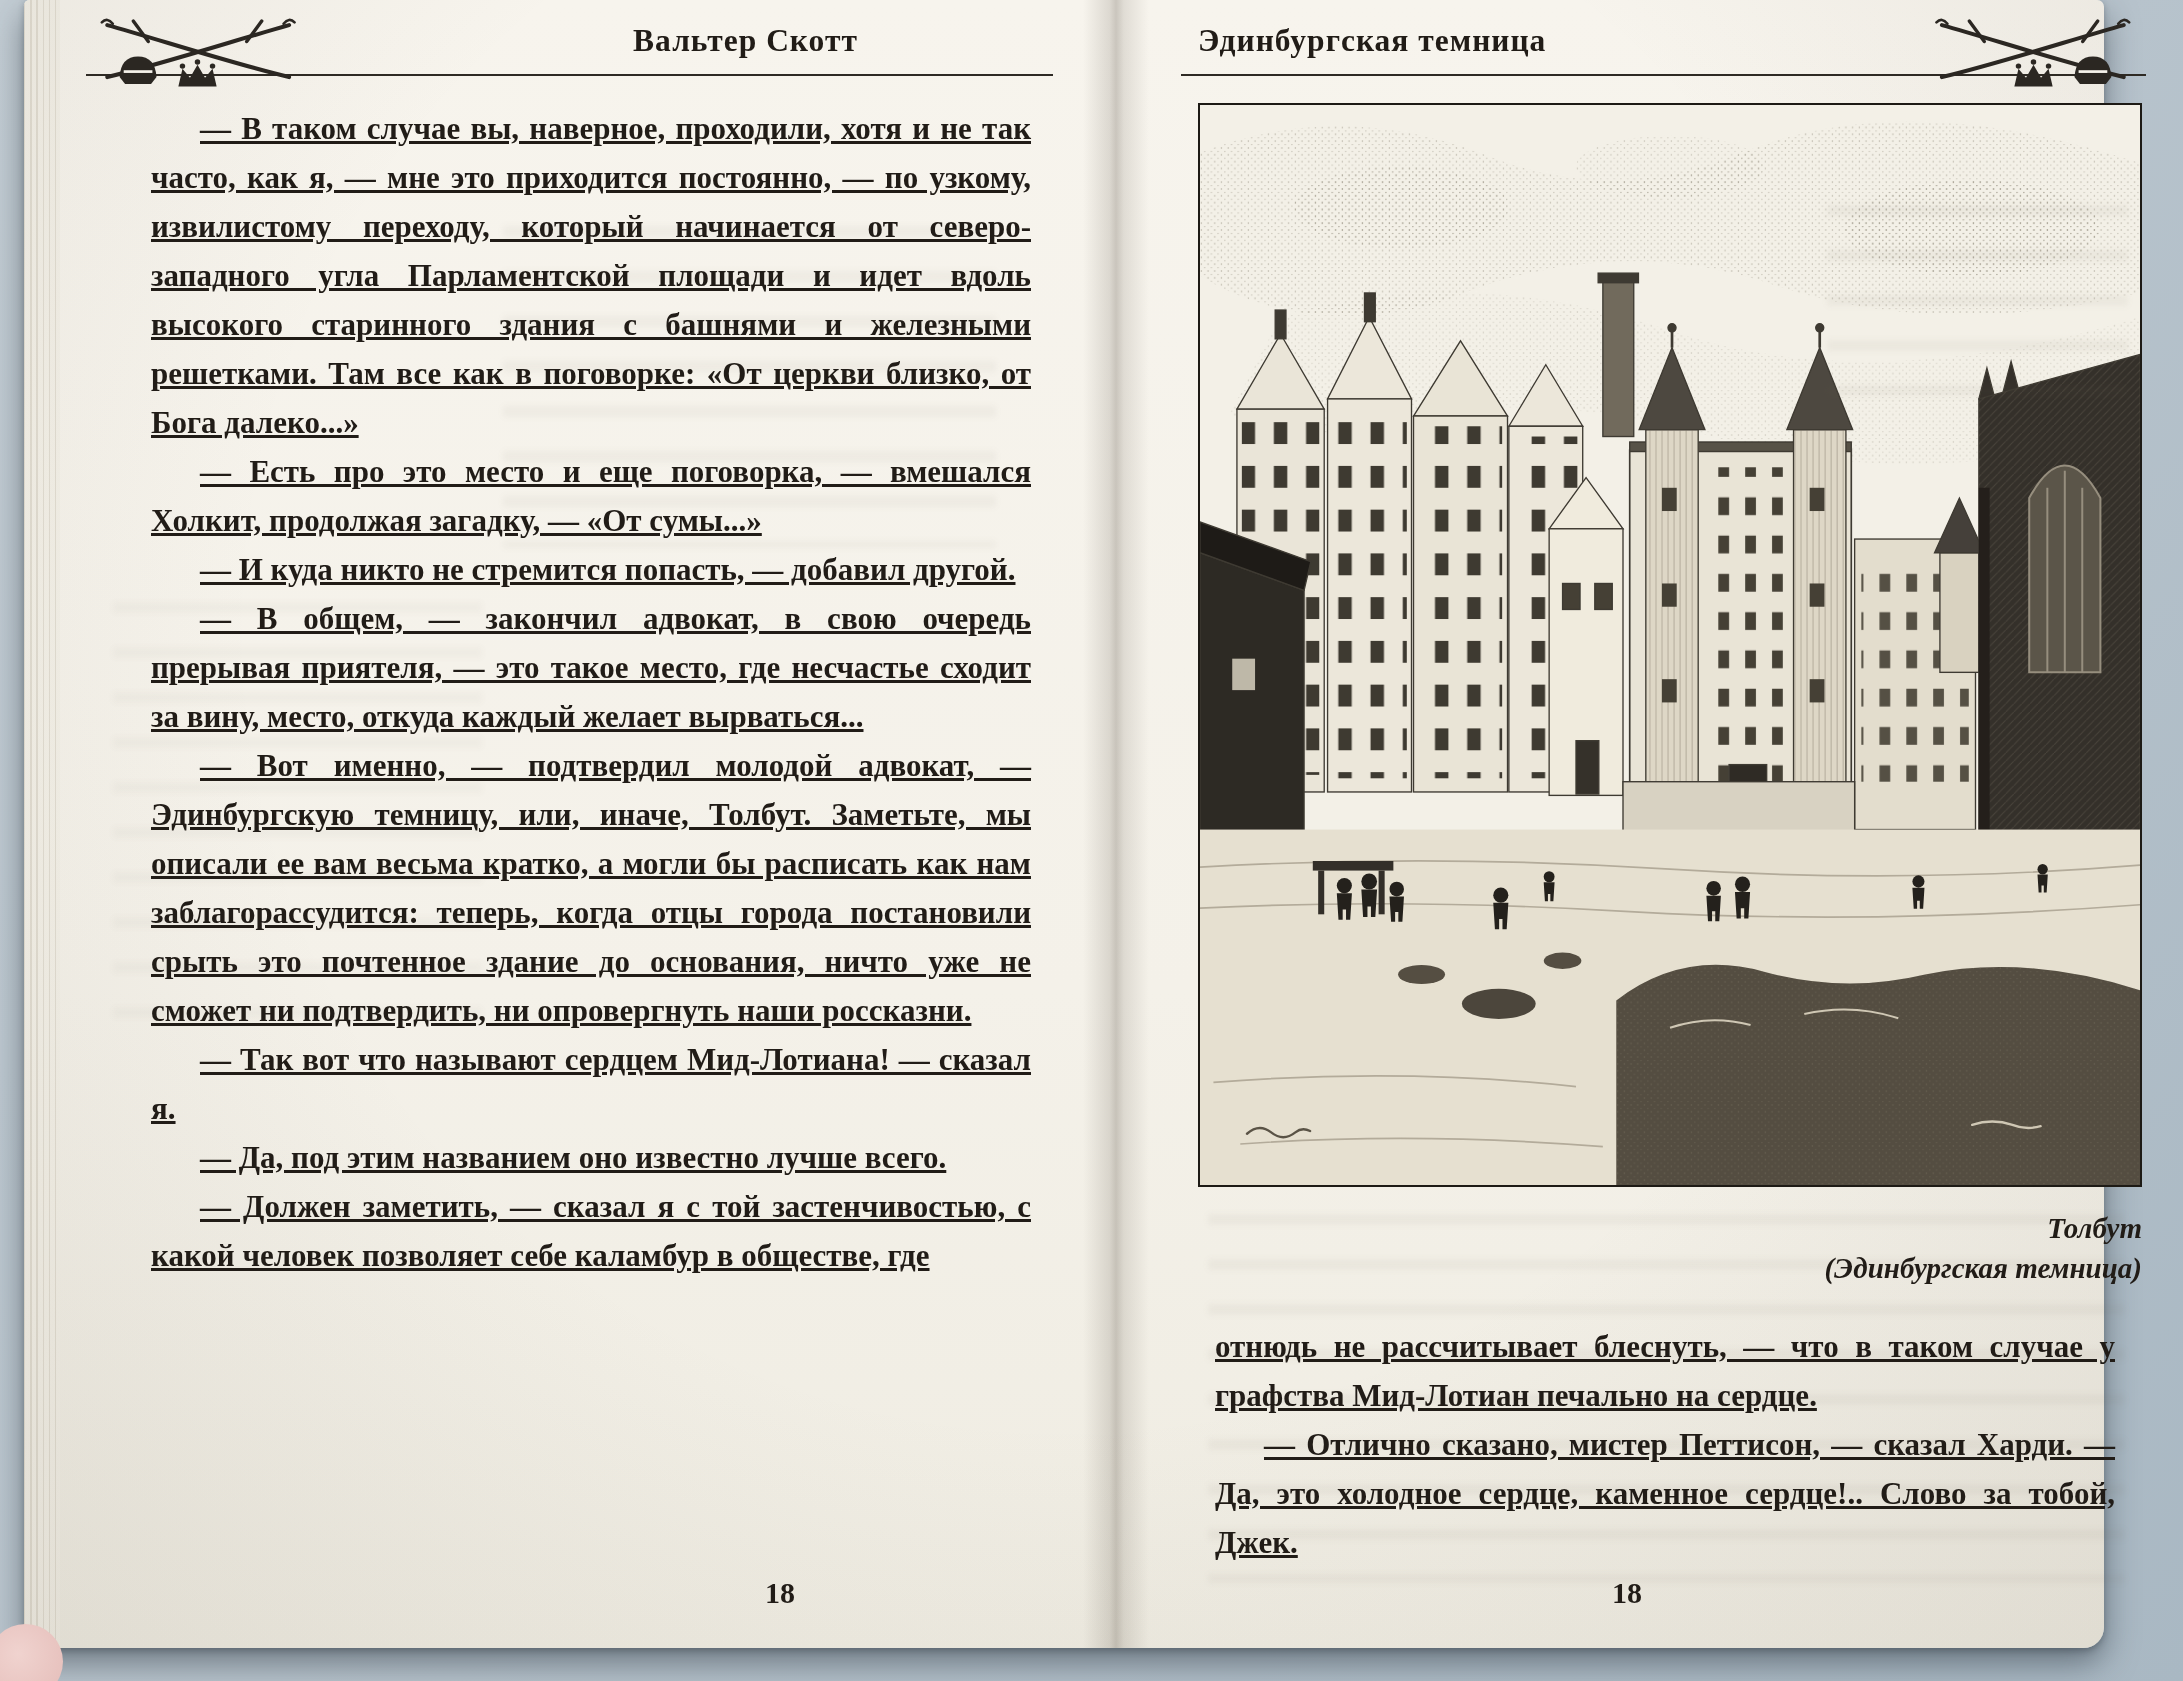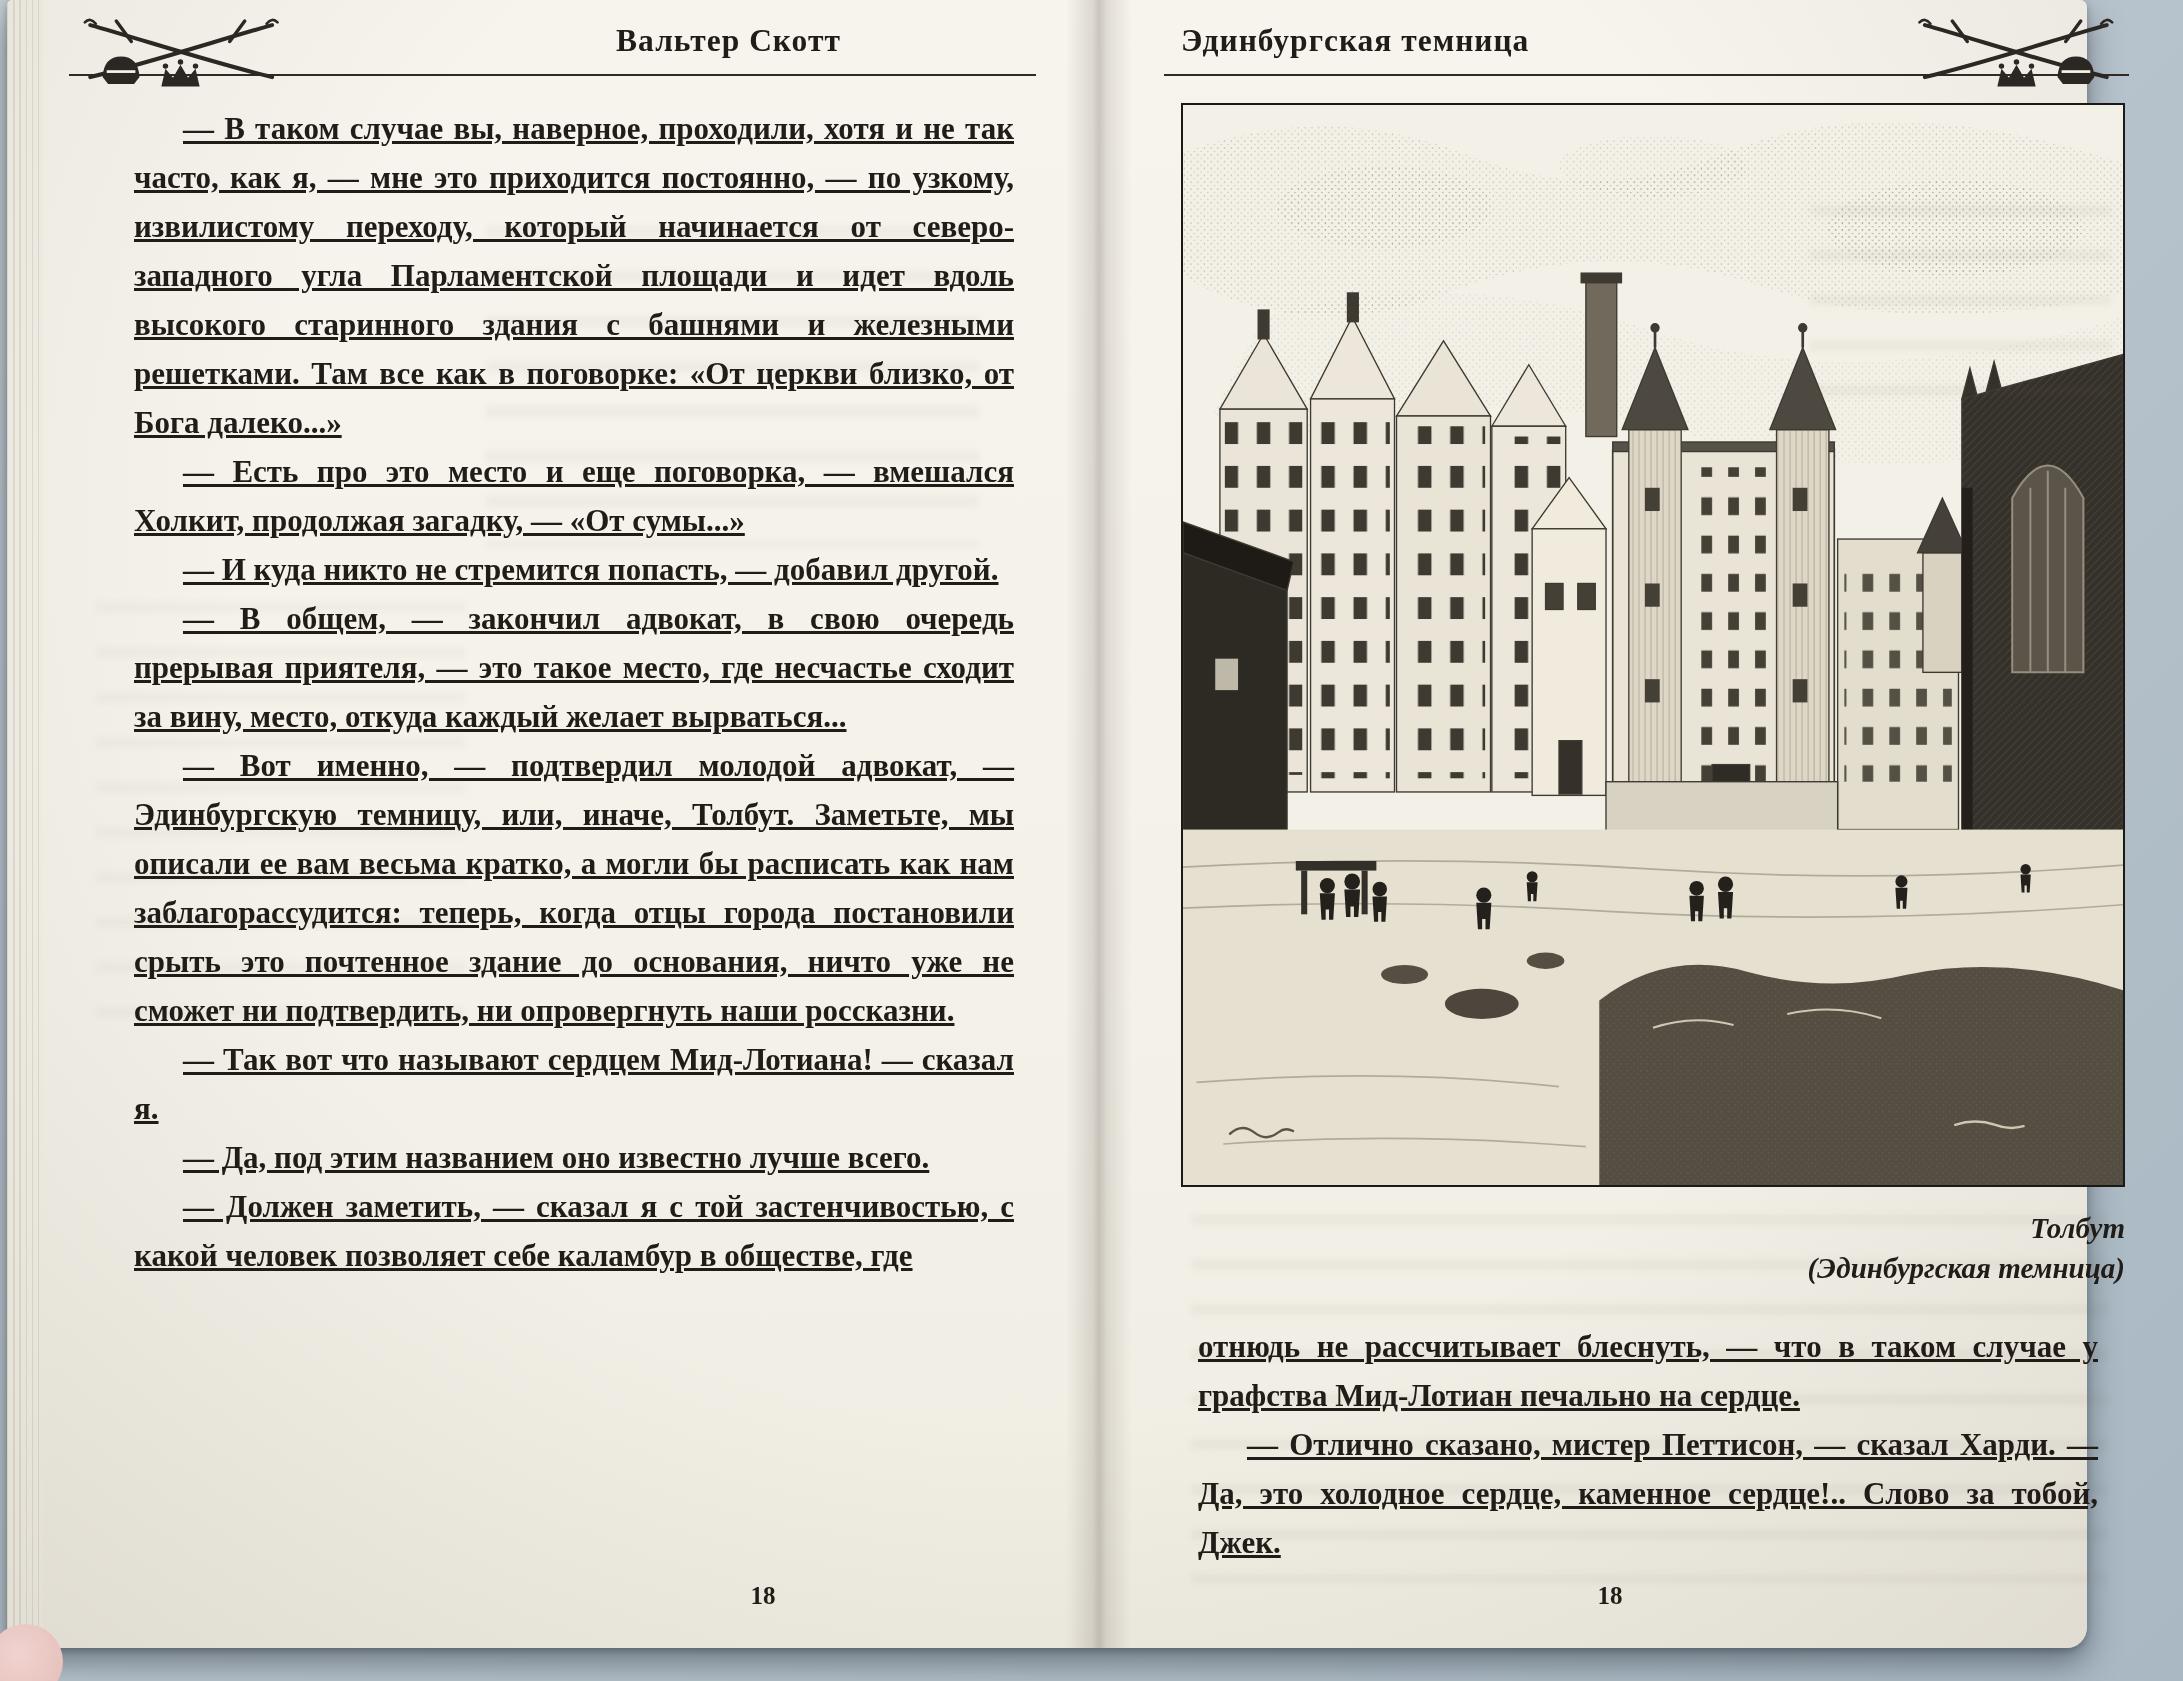--- a/index.html
+++ b/index.html
@@ -2,21 +2,21 @@
 <html style="font-size:11px"><head>
 <meta charset="utf-8">
 <style>
   html,body{margin:0;padding:0;}
   body{
     width:2183px;height:1681px;position:relative;overflow:hidden;
     background:linear-gradient(135deg,#c3cdd4 0%,#b7c3cc 55%,#a9b8c3 100%);
     font-family:"Liberation Serif", serif;
   }
   .book{
-    position:absolute;left:7px;top:0;width:2080px;height:1648px;
+    position:absolute;left:24px;top:0;width:2080px;height:1648px;
     background:linear-gradient(180deg,#f7f4ed 0%,#f4f1e9 60%,#efece2 100%);
     border-radius:5.5px 6.8px 20.5px 15px;
     box-shadow:0 15px 31.5px rgba(35,45,55,.5), 0 2.7px 6.8px rgba(35,45,55,.3);
   }
   .book::after{
     content:"";position:absolute;inset:0;pointer-events:none;border-radius:inherit;
     background:radial-gradient(ellipse at 50% 38%, rgba(255,255,255,0) 55%, rgba(90,80,65,.10) 100%);
   }
   .edge-left{
     position:absolute;left:0;top:0;width:36px;height:100%;border-radius:5.5px 0 0 15px;
@@ -40,21 +40,21 @@
   .emblem-left{left:30px;}
   .emblem-right{right:30px;transform:scaleX(-1);}
   .text-block{
     position:absolute;font-size:31px;line-height:49px;text-align:justify;z-index:2;
     color:#211c17;font-weight:bold;
   }
   .tb-left{top:104px;left:86px;right:53px;}
   .tb-right{top:1322px;left:65px;right:51px;}
   .text-block p{margin:0;text-indent:49px;text-decoration:underline;}
   .text-block p.noindent{text-indent:0;}
-  .pagenum{position:absolute;bottom:38px;font-size:25px;font-weight:bold;text-align:center;z-index:2;}
+  .pagenum{position:absolute;bottom:38px;font-size:30px;font-weight:bold;text-align:center;z-index:2;}
   .pn-left{left:411px;right:0;}
   .pn-right{left:0;right:62px;}
   .illustration{
     position:absolute;top:103px;left:48px;width:944px;height:1084px;
     border:2.7px solid #1d1a15;box-sizing:border-box;background:#f3f0e7;z-index:1;
   }
   .illustration svg{display:block;width:100%;height:100%;}
   .caption{
     position:absolute;top:1208px;left:48px;width:944px;text-align:right;
     font-style:italic;font-weight:bold;font-size:29px;line-height:40px;z-index:2;

